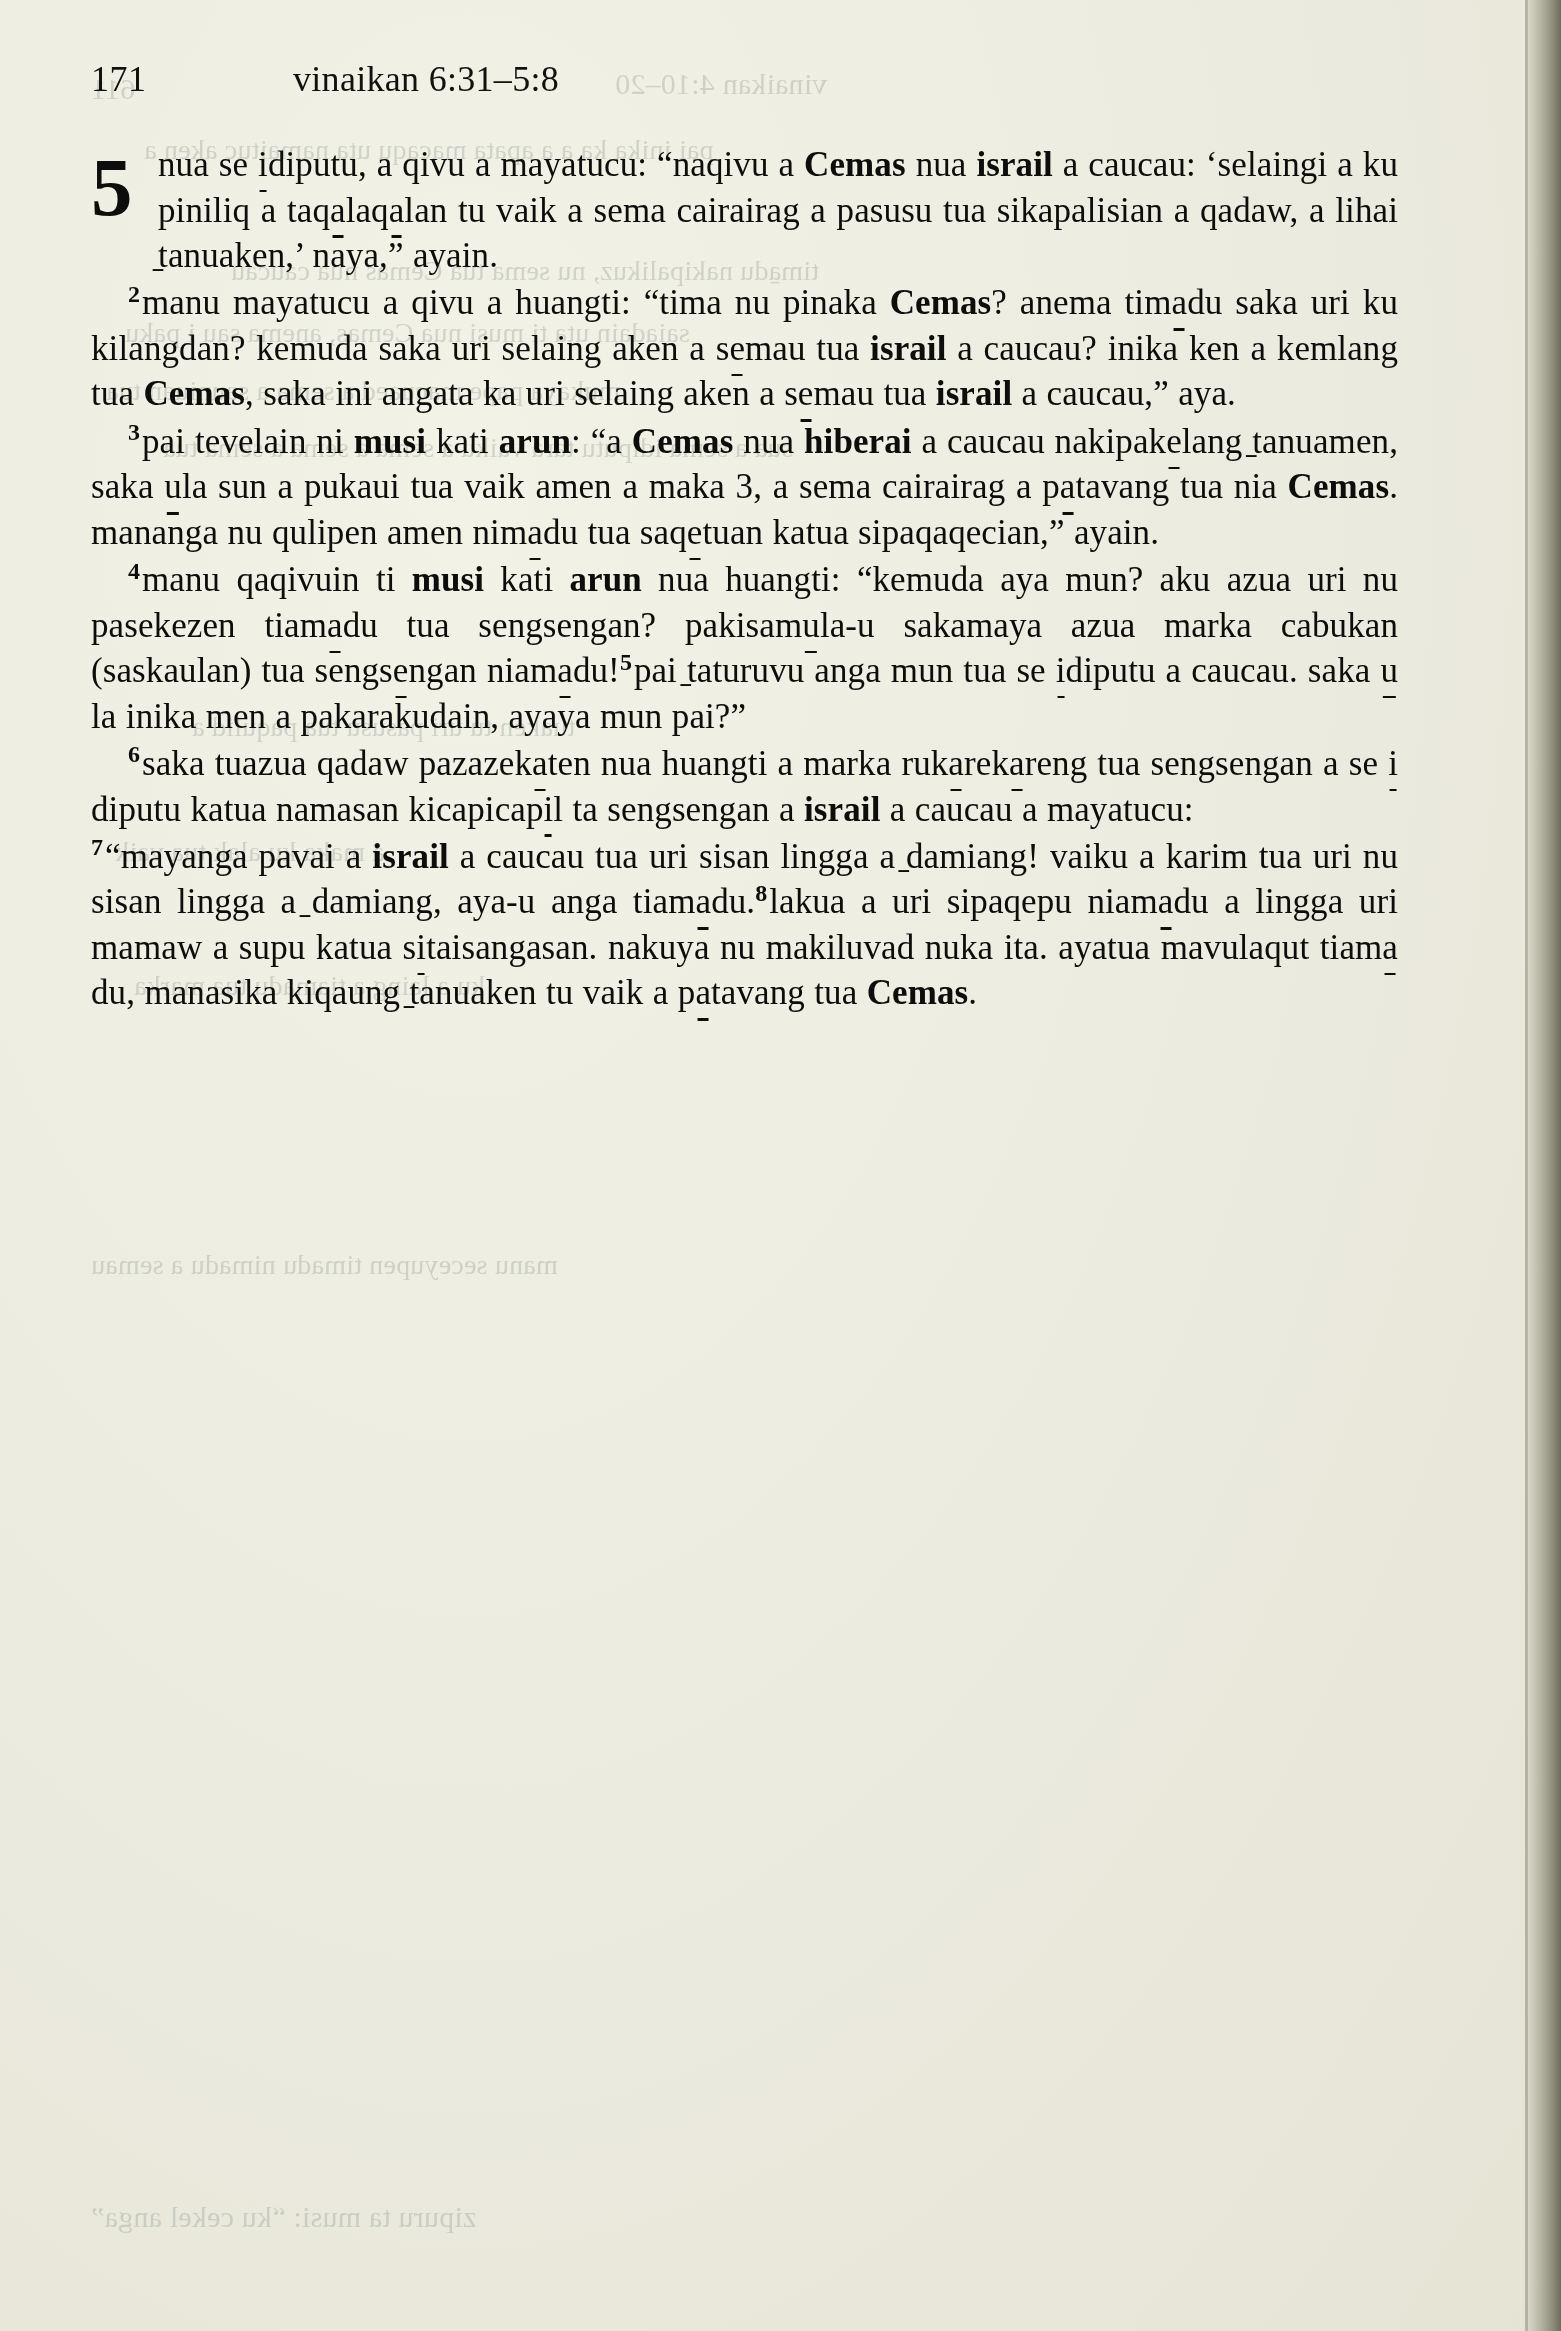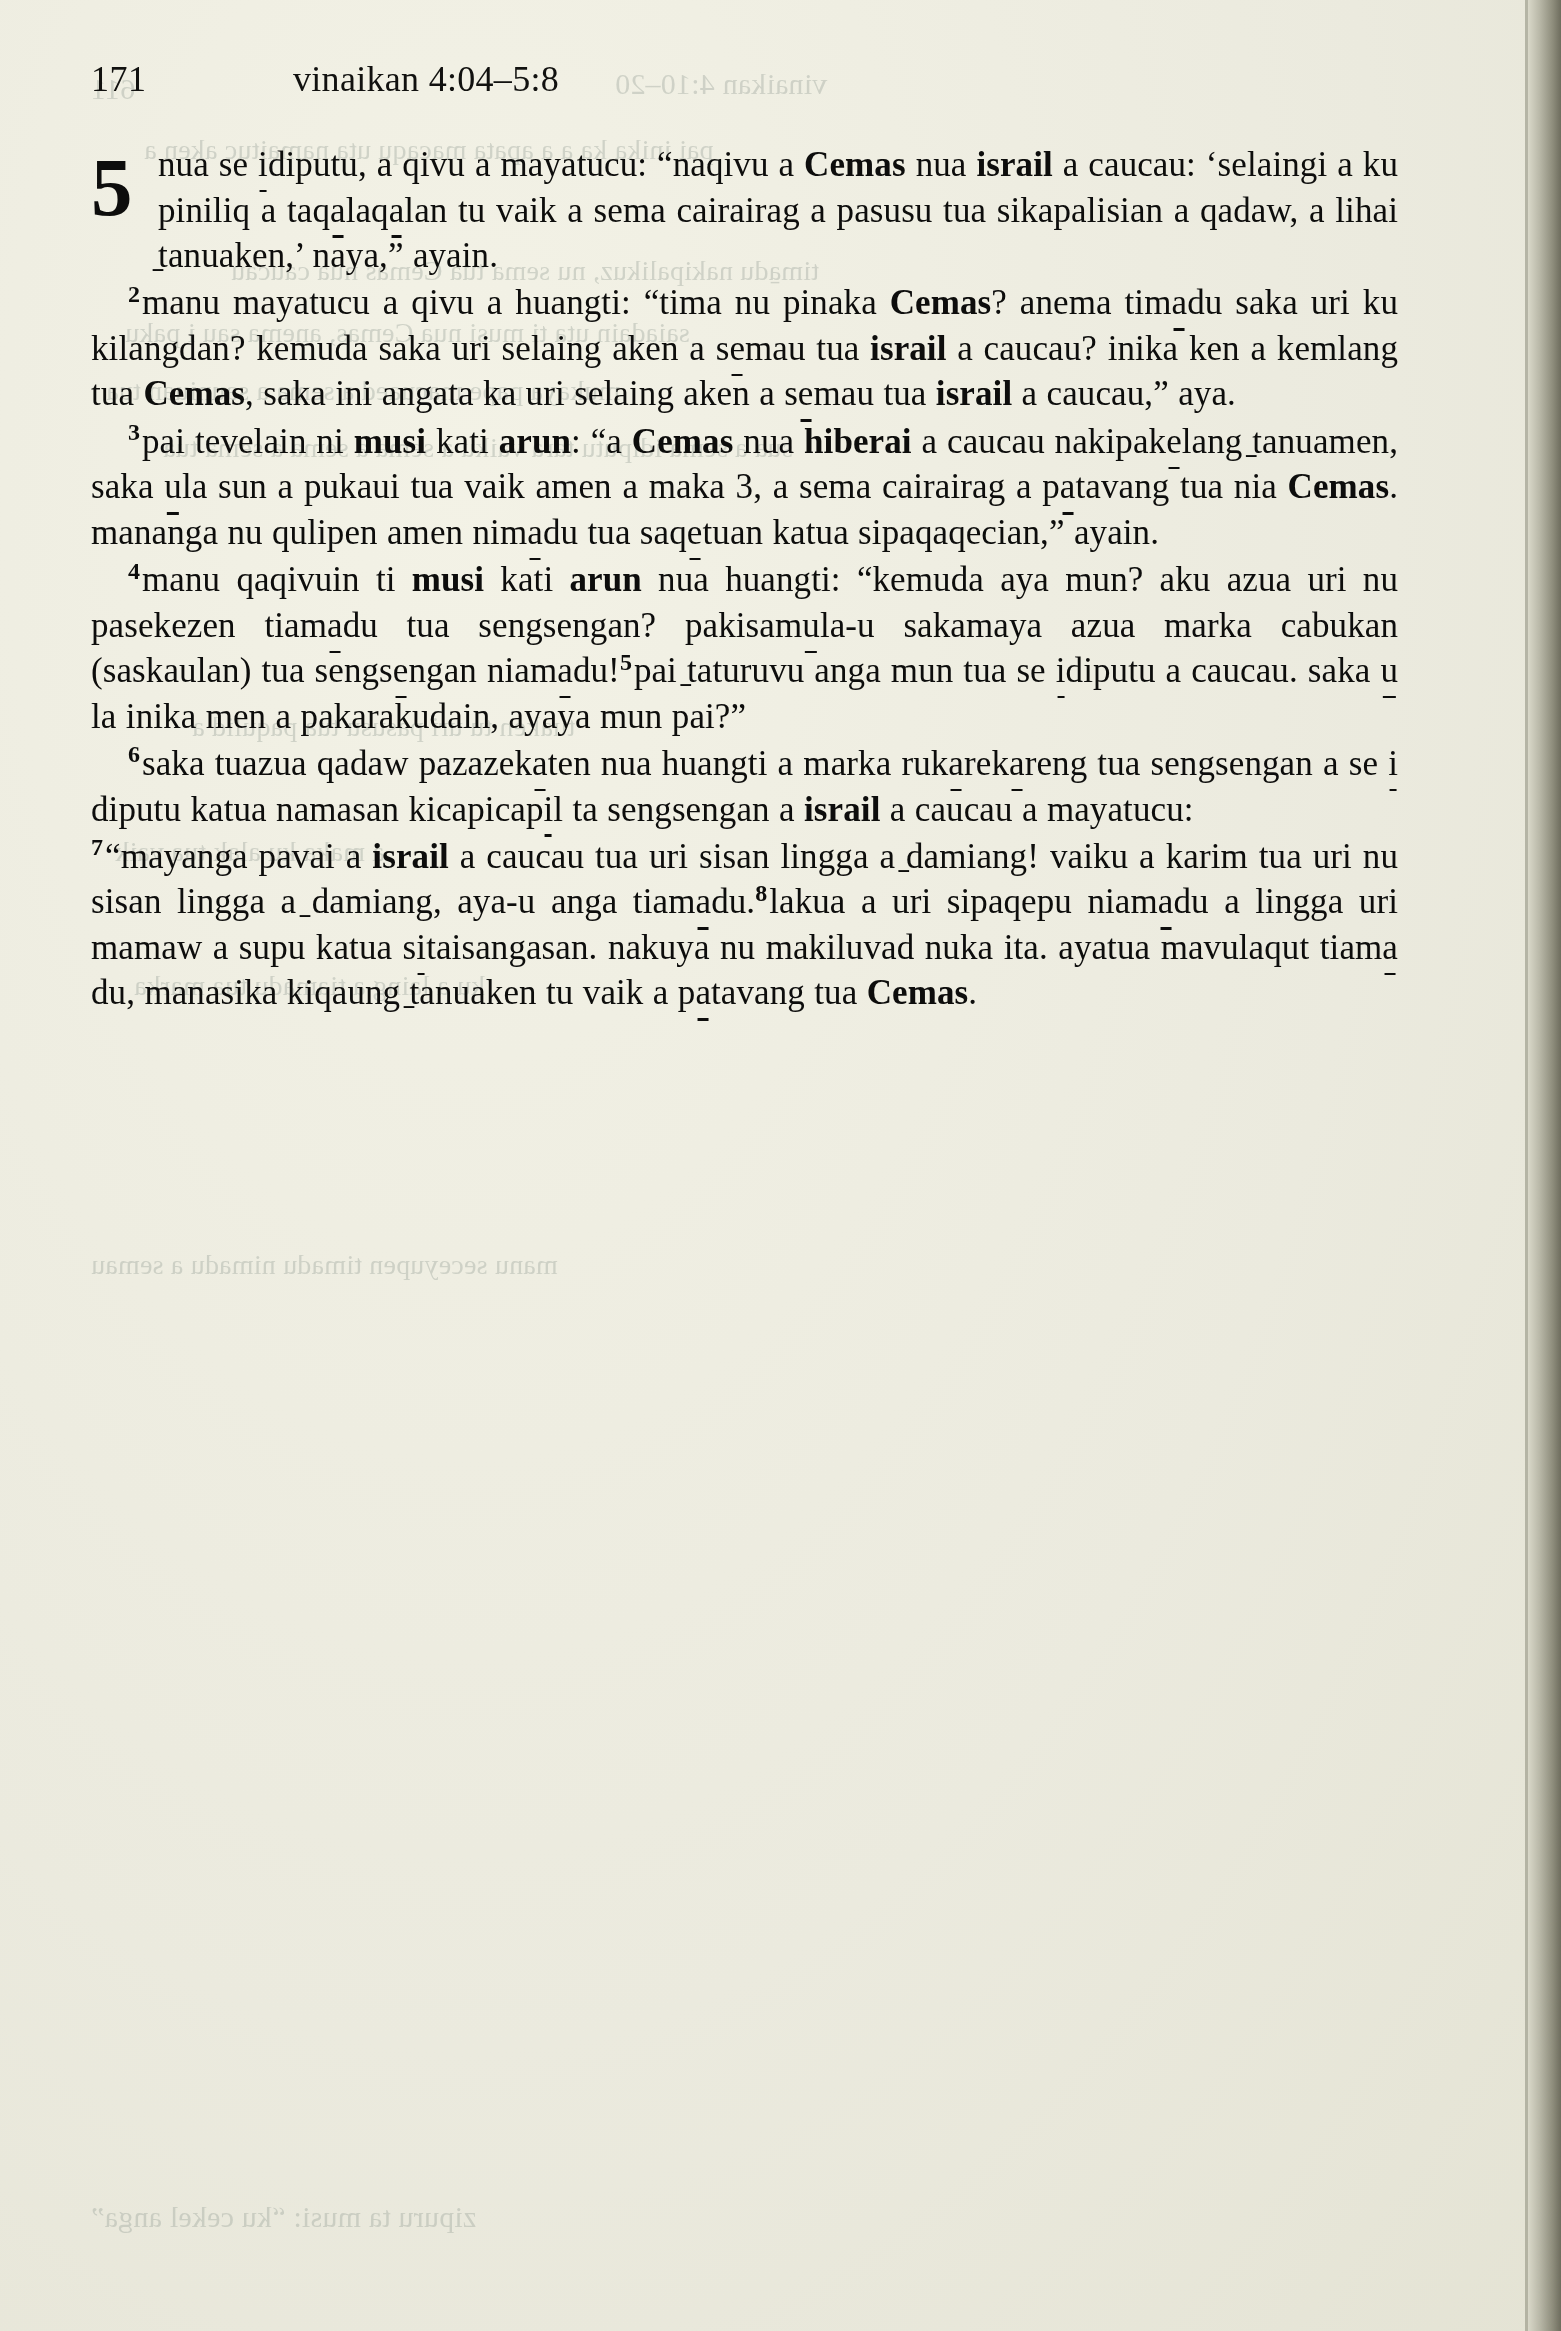--- a/index.html
+++ b/index.html
@@ -168,21 +168,21 @@
   <div class="bleed" style="left:192px; top:711px;">tuaken tu uri pasusu tua paqulid a</div>
   <div class="bleed" style="left:115px; top:836px;">a maka ku alak tua vaik</div>
   <div class="bleed" style="left:134px; top:970px;">ku a laing a tiamadu tua marka</div>
   <div class="bleed" style="left:91px;  top:1249px;">manu seceyupen timadu nimadu a semau</div>
   <div class="bleed" style="left:91px;  top:2200px; font-size:30px;">zipuru ta musi: “ku cekel anga”</div>
 
   <div id="content">
 
     <div class="running-head">
       <span class="folio">171</span>
-      <span class="ref">vinaikan 4:04–5:8</span>
+      <span class="ref">vinaikan 6:31–5:8</span>
     </div>
 
 
 
     <div class="chapter-block">
       <div class="dropcap">5</div>
       <p class="para second">nua se <span class="ud">i</span>diputu, a qivu a mayatucu: “naqivu a <b>Cemas</b> nua <b>israil</b> a caucau: ‘selaingi a ku piniliq a taq<span class="ud">a</span>laq<span class="ud">a</span>lan tu vaik a sema cairairag a pasusu tua sikapalisian a qadaw, a lihai ̱tanuaken,’ naya,” ayain.</p>
     </div>
 
     <p class="para indent"><span class="vnum">2</span><span>manu mayatucu a qivu a huangti: “tima nu pinaka <b>Cemas</b>? anema tim<span class="ud">a</span>du saka uri ku kilangdan? kemuda saka uri selaing aken a s<span class="ud">e</span>mau tua <b>israil</b> a caucau? inika ken a kemlang tua <b>Cemas</b>, saka ini angata ka uri selaing aken a s<span class="ud">e</span>mau tua <b>israil</b> a caucau,” aya.</span></p>

